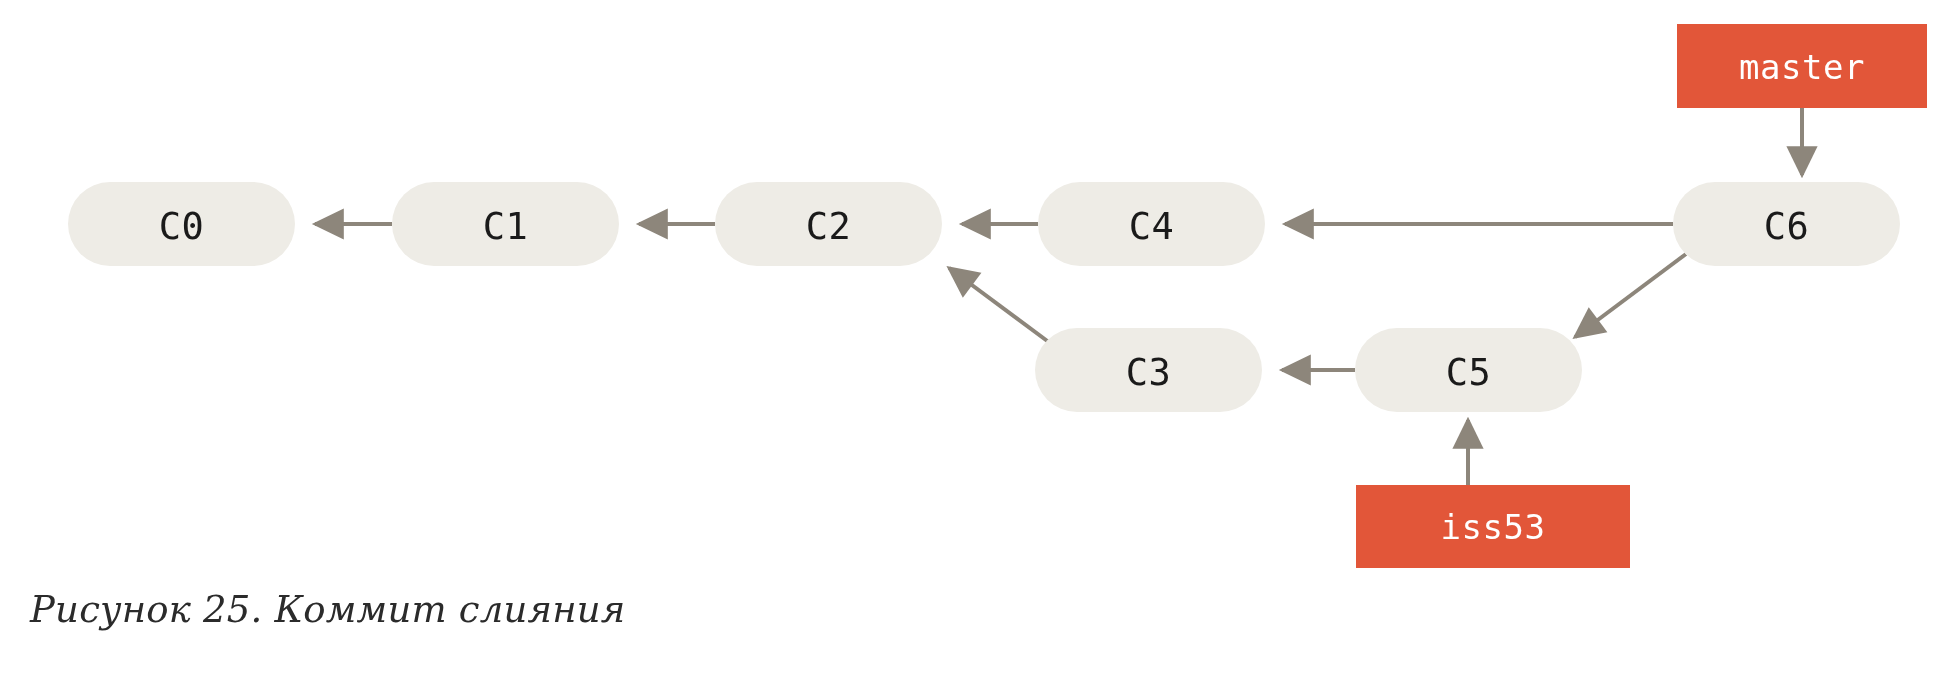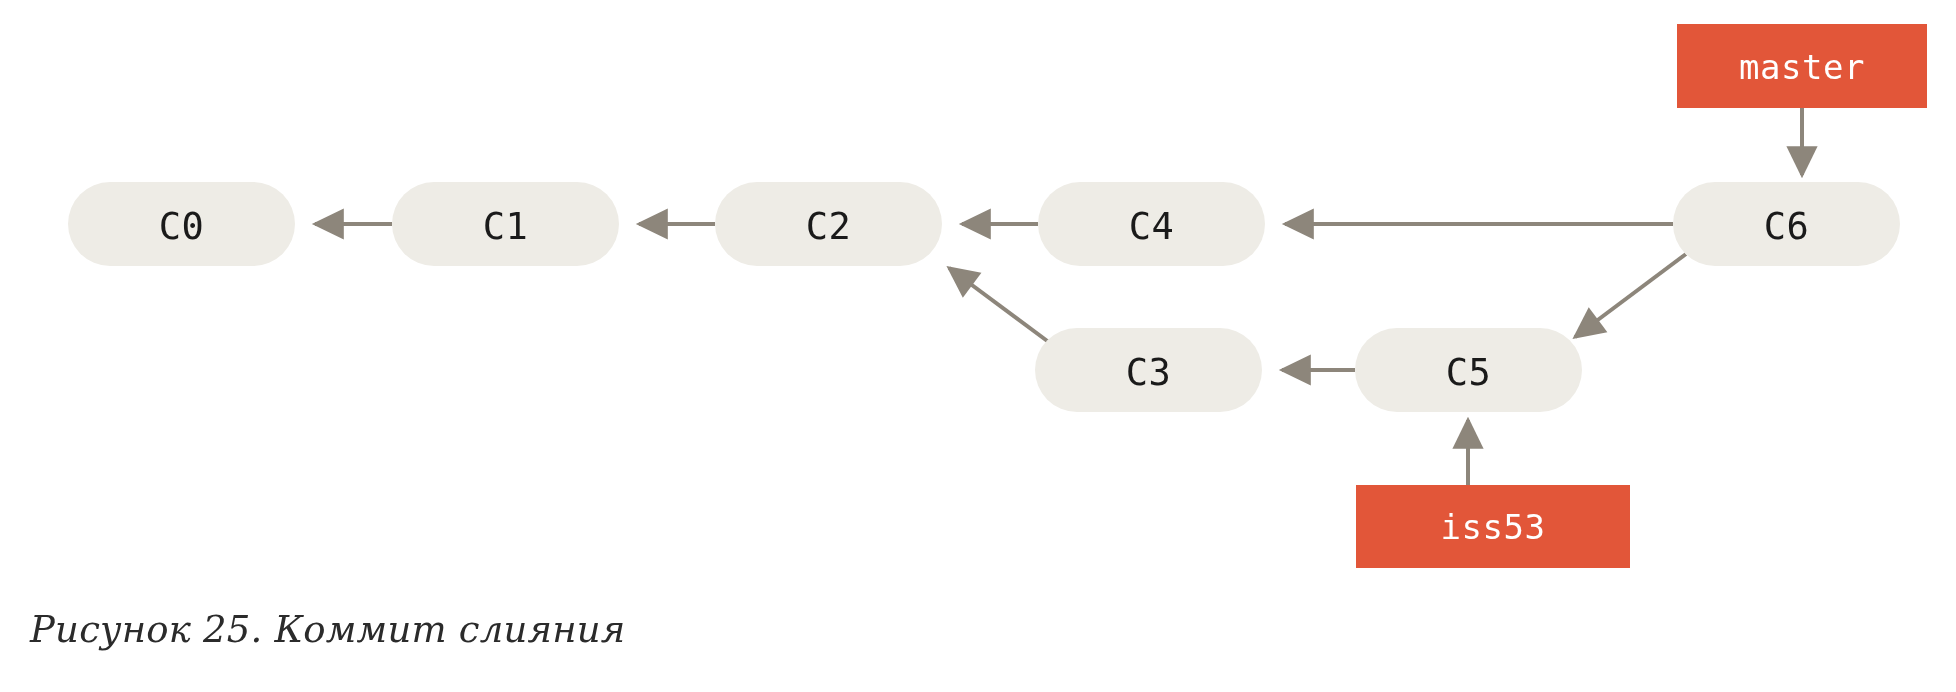--- a/index.html
+++ b/index.html
@@ -39,21 +39,21 @@
     font-family: "DejaVu Sans Mono", "Liberation Mono", monospace;
     font-size: 34px;
     fill: #ffffff;
     text-anchor: middle;
     dominant-baseline: central;
     letter-spacing: 0.5px;
   }
   #figure-caption {
     position: absolute;
     left: 30px;
-    top: 608px;
+    top: 588px;
     font-family: "DejaVu Serif", "Liberation Serif", serif;
     font-style: italic;
     font-size: 37px;
     color: #2b2b2b;
     white-space: nowrap;
     letter-spacing: 0.2px;
   }
 </style>
 </head>
 <body>

